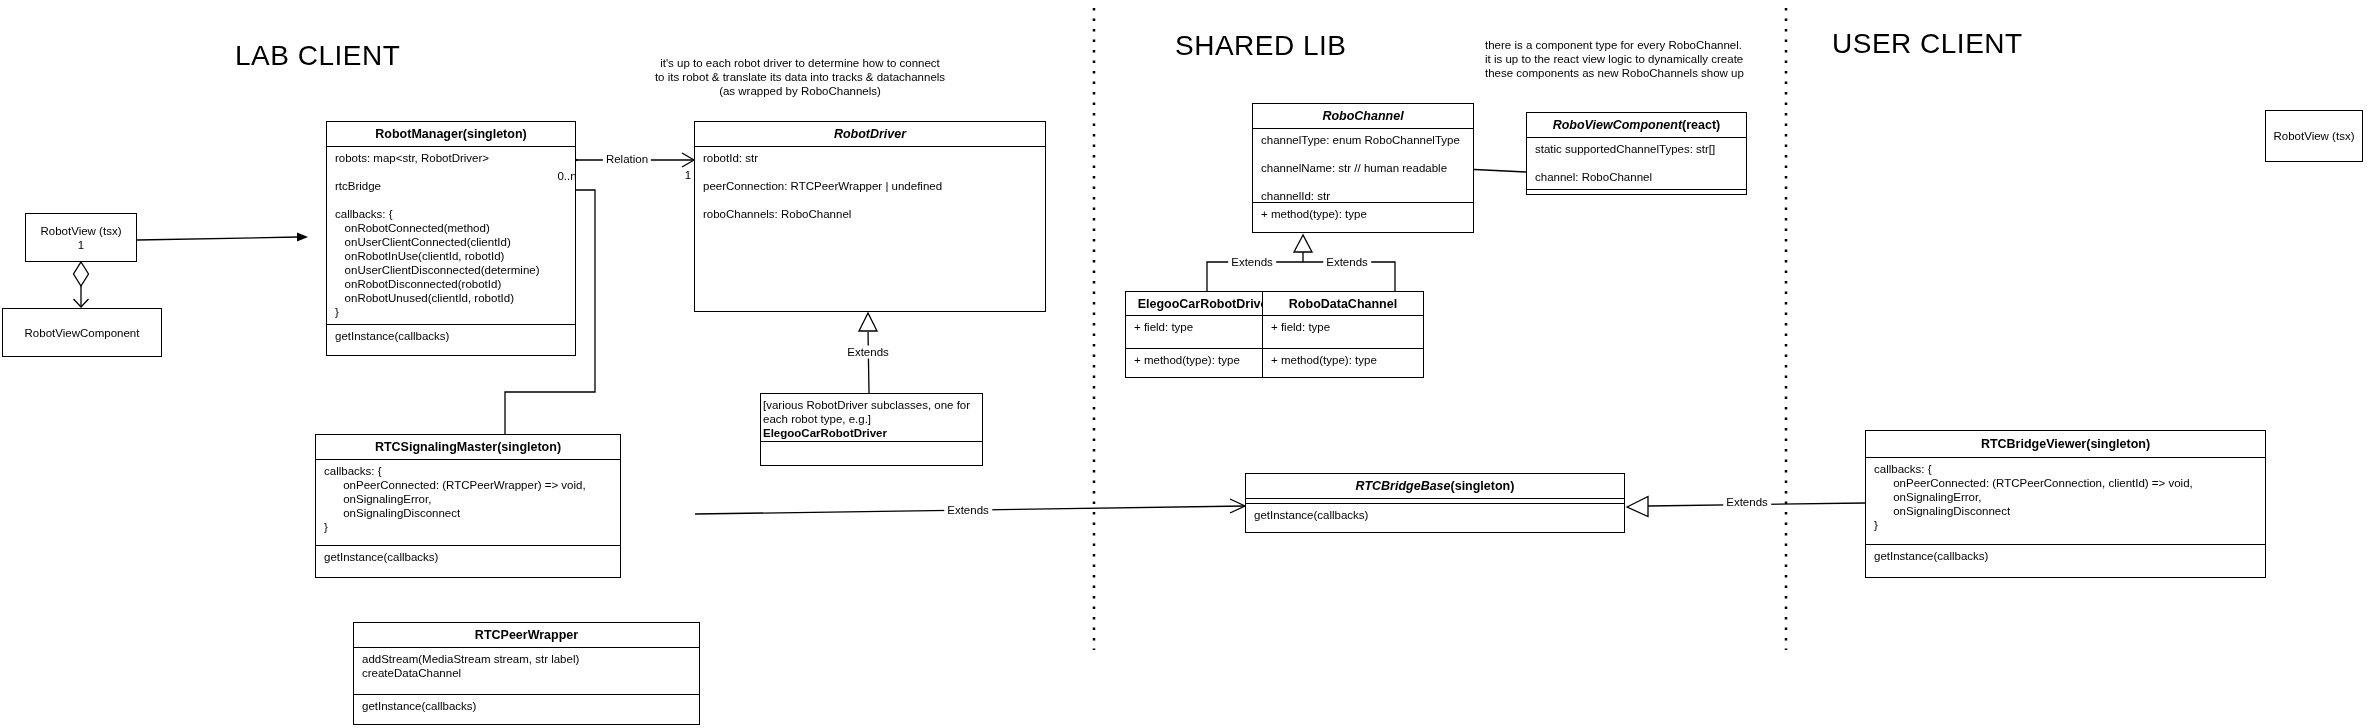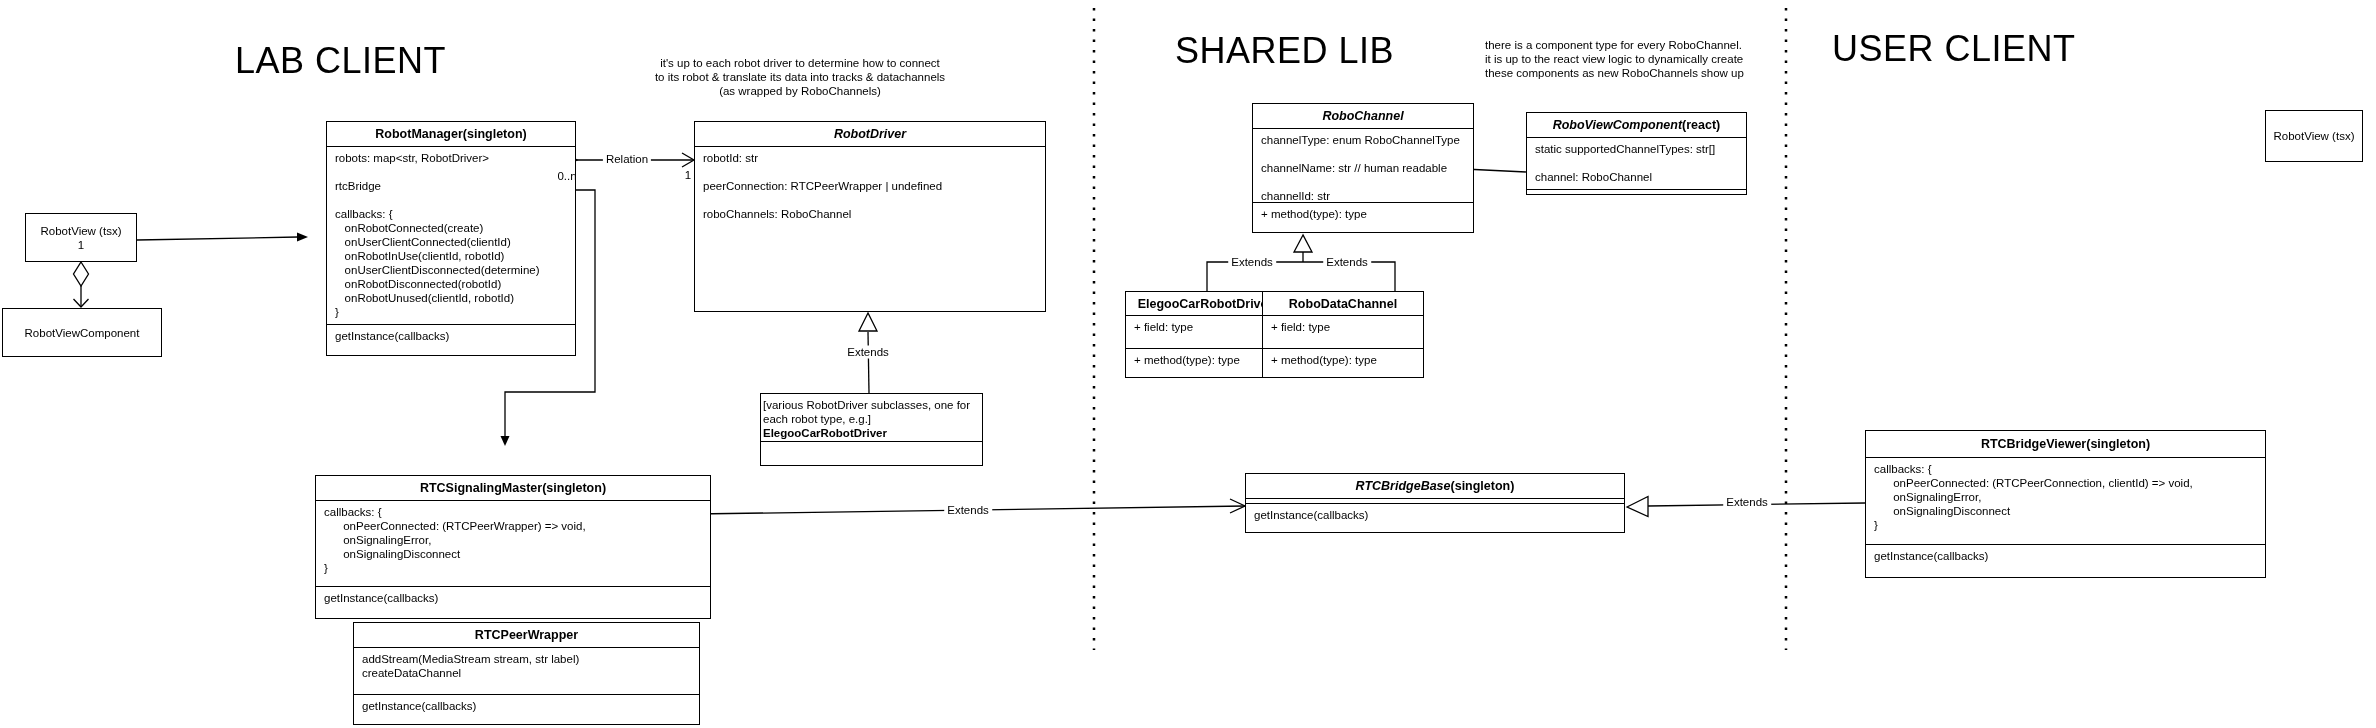--- a/index.html
+++ b/index.html
@@ -1,19 +1,19 @@
 <!DOCTYPE html>
 <html><head>
 <meta charset="utf-8">
 <style>
   html,body{margin:0;padding:0;background:#fff}
   .canvas{position:relative;width:2376px;height:728px;background:#ffffff;overflow:hidden;
           font-family:"Liberation Sans",sans-serif;color:#000}
   svg.layer{position:absolute;left:0;top:0;pointer-events:none}
-  .heading{position:absolute;font-size:36px;letter-spacing:0.5px;white-space:nowrap}
+  .heading{position:absolute;font-size:28px;letter-spacing:0.5px;white-space:nowrap}
   .note{position:absolute;font-size:11.5px;line-height:15px}
   .note.center{text-align:center}
   .box{position:absolute;background:#fff;border:1px solid #000;box-sizing:border-box;
        display:flex;flex-direction:column;font-size:11.5px}
   .box .title{display:flex;align-items:center;justify-content:center;border-bottom:1px solid #000;
        font-weight:bold;font-size:12.5px;white-space:nowrap;flex:0 0 auto;box-sizing:border-box}
   .box .title .it{font-style:italic}
   .sec{padding:4px 8px 2px 8px;box-sizing:border-box;flex:0 0 auto;overflow:hidden}
   .sec.bt{border-top:1px solid #000}
   .sec.grow{flex:1 1 auto}
@@ -84,21 +84,21 @@
     <div class="title" style="height:25px">
       <span>RobotManager</span>
         <span> (singleton)</span>
     </div>
     <div class="sec grow">
         <div class="tl">robots: map&lt;str, RobotDriver&gt;</div>
         <div class="tl">&nbsp;</div>
         <div class="tl">rtcBridge</div>
         <div class="tl">&nbsp;</div>
         <div class="tl">callbacks: {</div>
-        <div class="tl">   onRobotConnected(create)</div>
+        <div class="tl">   onRobotConnected(method)</div>
         <div class="tl">   onUserClientConnected(clientId)</div>
         <div class="tl">   onRobotInUse(clientId, robotId)</div>
         <div class="tl">   onUserClientDisconnected(determine)</div>
         <div class="tl">   onRobotDisconnected(robotId)</div>
         <div class="tl">   onRobotUnused(clientId, robotId)</div>
         <div class="tl">}</div>
       </div>
     <div class="sec bt" style="height:31px">
         <div class="tl">getInstance(callbacks)</div>
       </div>
@@ -119,21 +119,21 @@
 
   <div class="box plain" style="left:25px;top:213px;width:112px;height:49px">
     <div class="tl">RobotView (tsx)</div>
     <div class="tl">1</div>
   </div>
 
   <div class="box plain" style="left:2px;top:308px;width:160px;height:49px">
     <div class="tl">RobotViewComponent</div>
   </div>
 
-  <div class="box" style="left:315px;top:475px;width:396px;height:144px">
+  <div class="box" style="left:315px;top:434px;width:306px;height:144px">
     <div class="title" style="height:25px">
       <span>RTCSignalingMaster</span>
         <span> (singleton)</span>
     </div>
     <div class="sec grow">
         <div class="tl">callbacks: {</div>
         <div class="tl">      onPeerConnected: (RTCPeerWrapper) =&gt; void,</div>
         <div class="tl">      onSignalingError,</div>
         <div class="tl">      onSignalingDisconnect</div>
         <div class="tl">}</div>

